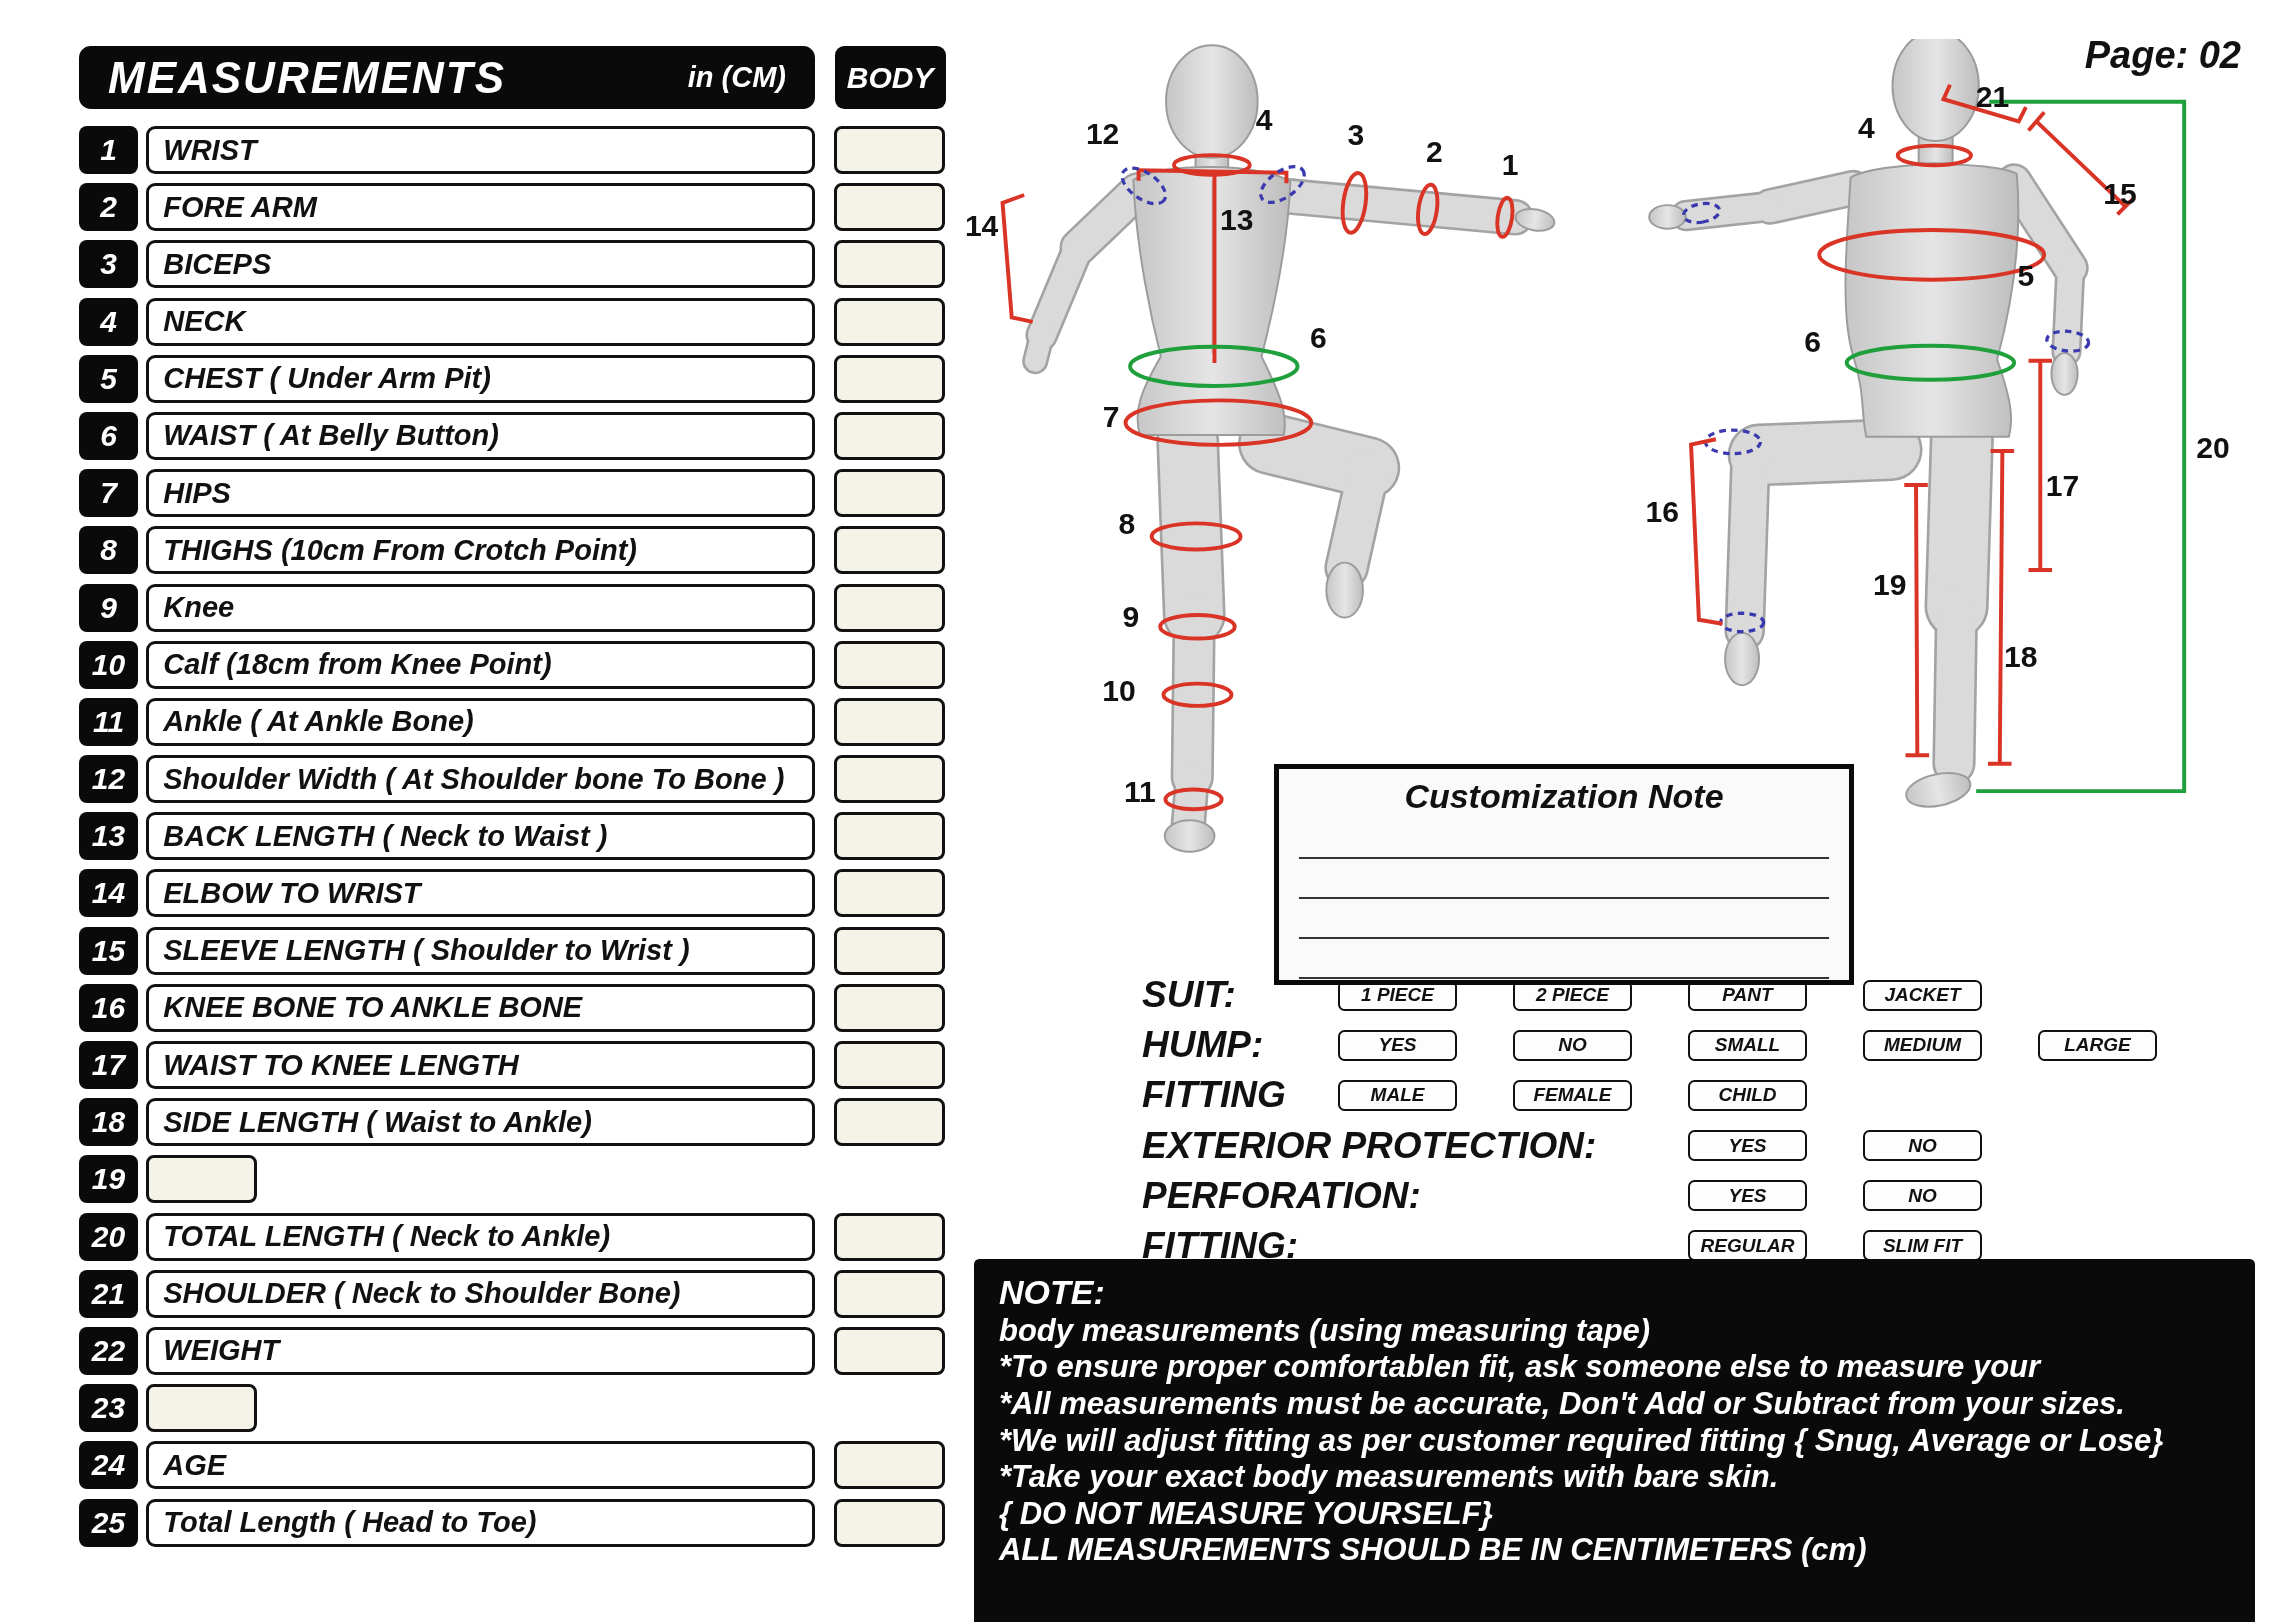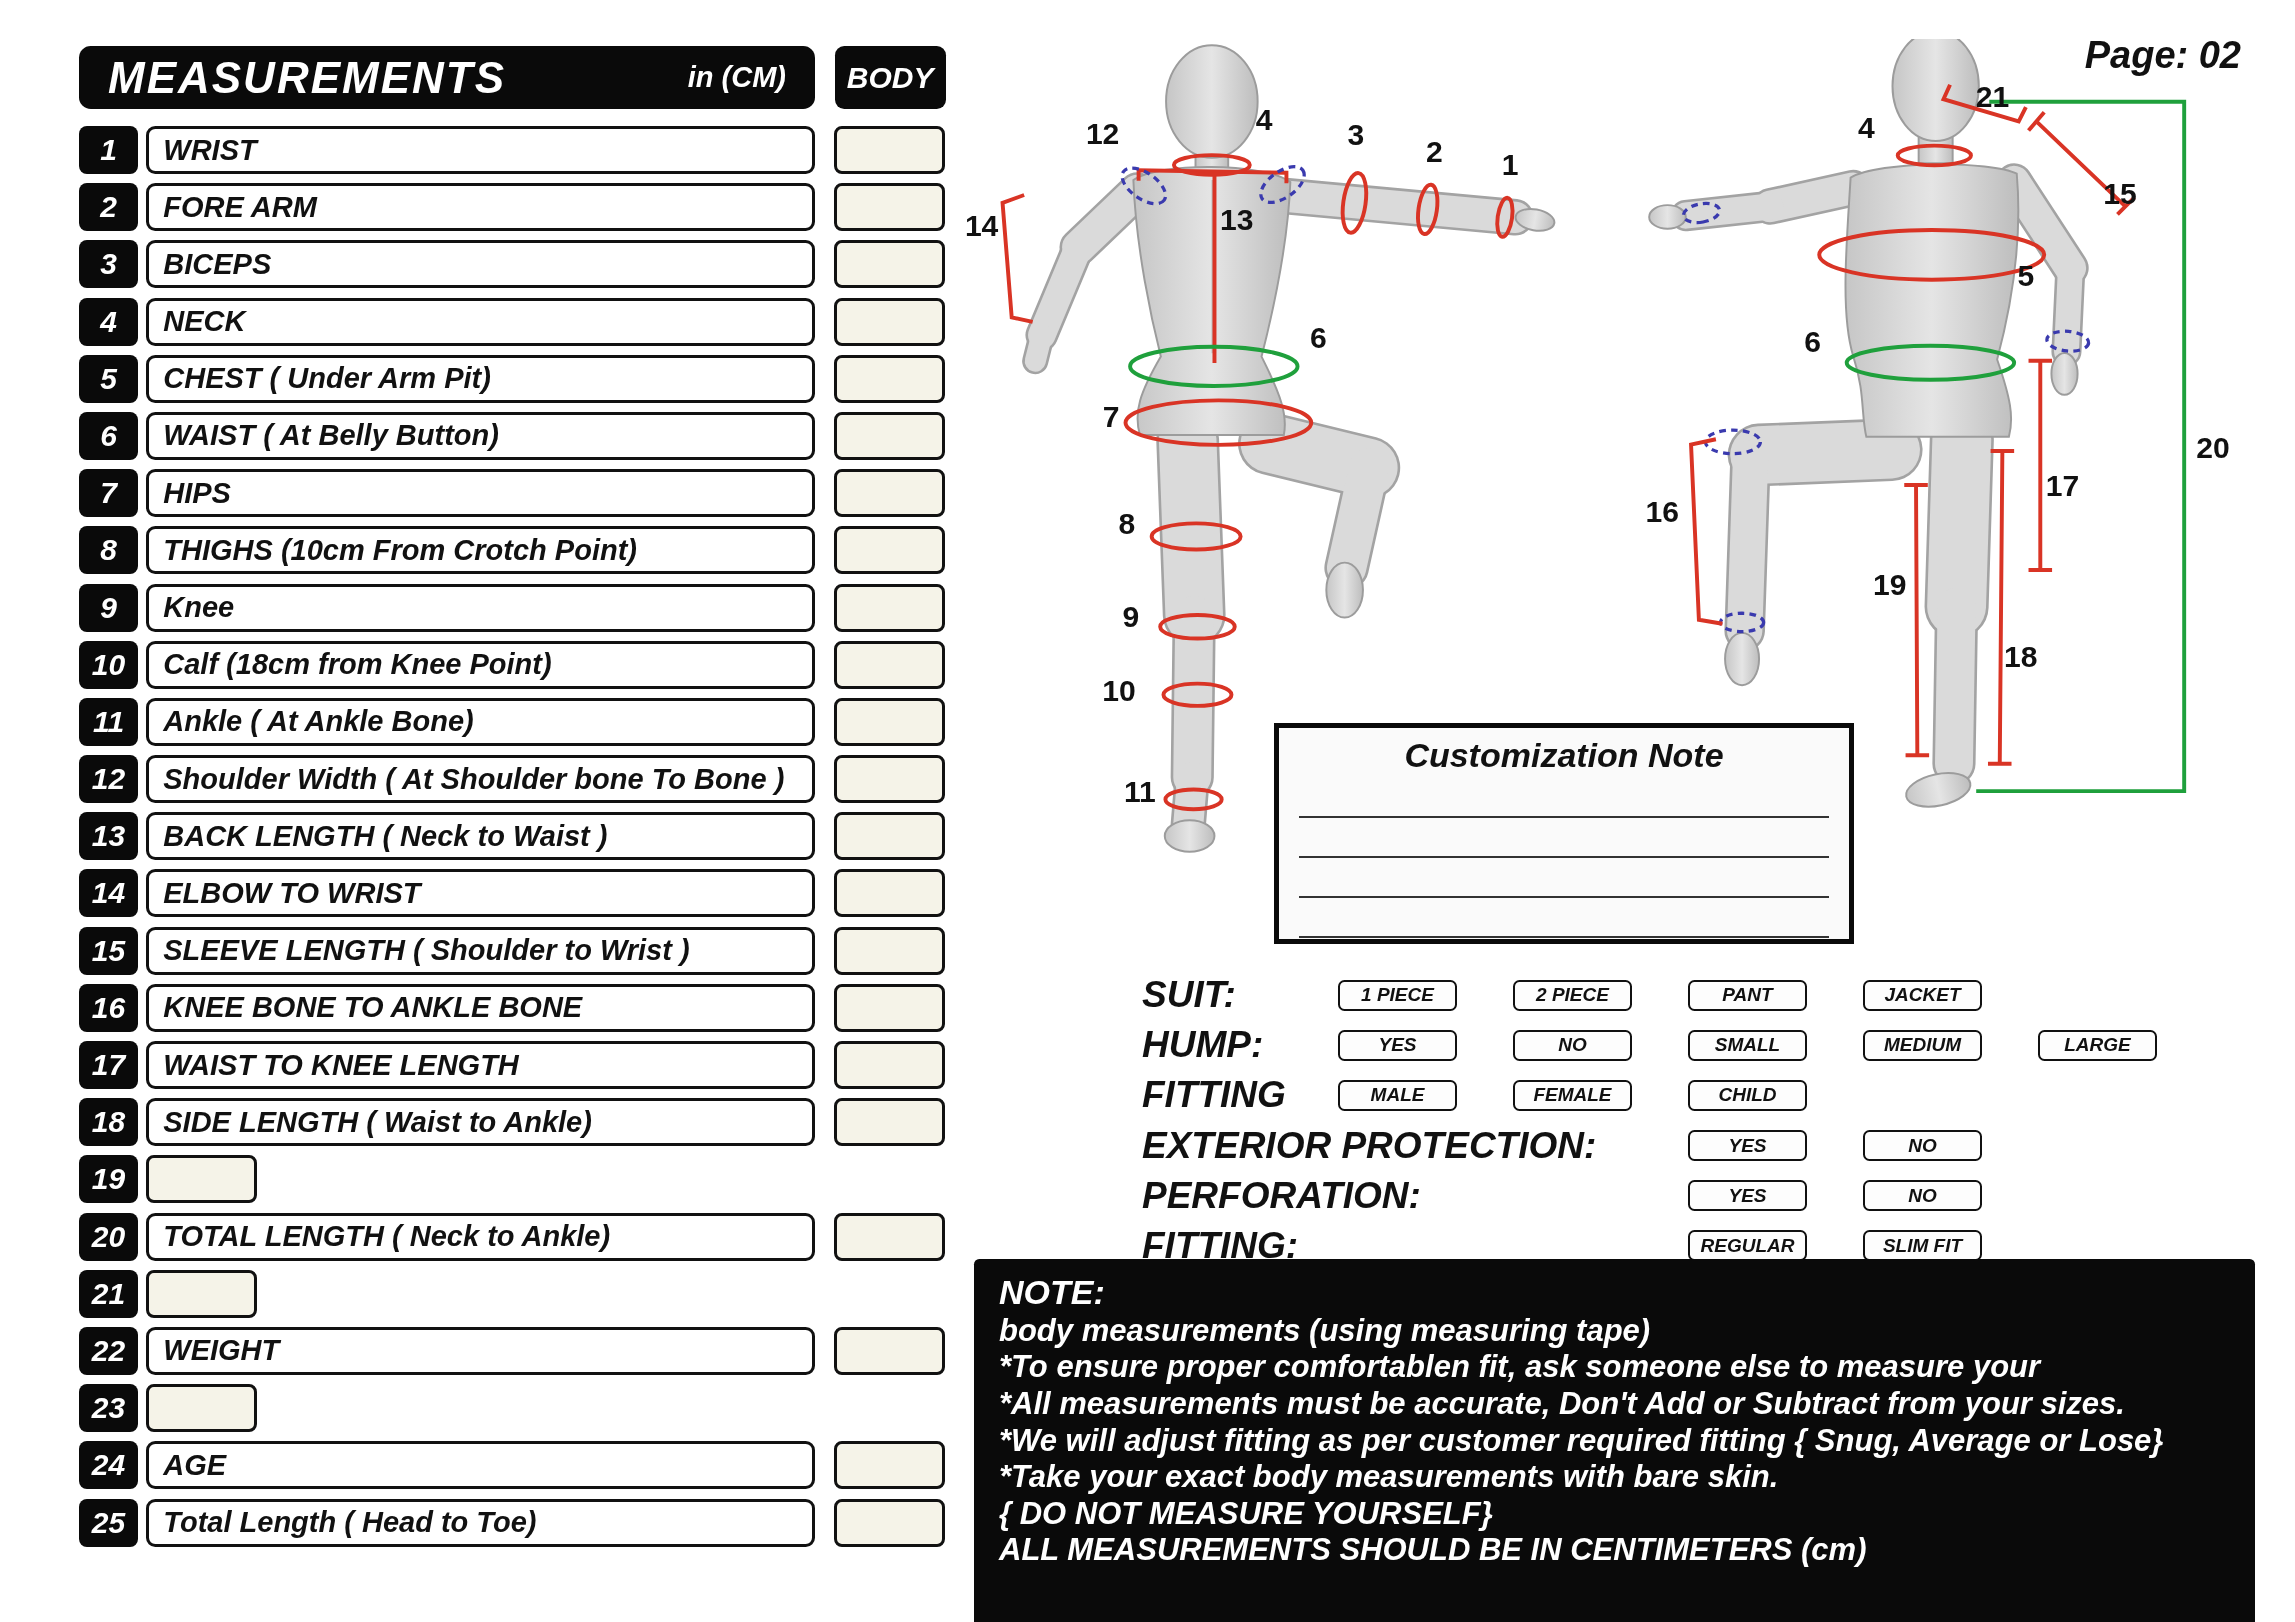--- a/index.html
+++ b/index.html
@@ -28,21 +28,21 @@
   .limb-out { fill:none; stroke:#a3a3a3; stroke-linecap:round; }
   .limb-in  { fill:none; stroke:#dadada; stroke-linecap:round; }
   .body-fill { fill:url(#bodyGrad); stroke:#9c9c9c; stroke-width:3; }
   .body-fill2 { fill:url(#bodyGrad2); stroke:#9c9c9c; stroke-width:3; }
   .mr { fill:none; stroke:var(--measure-red); stroke-width:6; }
   .mg { fill:none; stroke:var(--measure-green); stroke-width:6; }
   .mb { fill:none; stroke:var(--measure-blue); stroke-width:5; stroke-dasharray:10 8; }
   .fig-label { font-family:"Liberation Sans",sans-serif; font-size:46px; font-weight:bold; fill:#111; text-anchor:middle; }
 
   
-  .custom-note { position:absolute; left:1274px; top:723px; width:580px; height:221px; border:5.2px solid var(--ink); background:#fafafa; z-index:5; padding:7.9px 19.6px 0 19.6px; }
+  .custom-note { position:absolute; left:1274px; top:764px; width:580px; height:221px; border:5.2px solid var(--ink); background:#fafafa; z-index:5; padding:7.9px 19.6px 0 19.6px; }
   .custom-title { text-align:center; font-size:34px; font-weight:bold; font-style:italic; color:#111; height:42px; }
   .custom-line { height:40px; border-bottom:2.6px solid #333; }
 
   
   .options { position:absolute; left:1142px; top:974px; width:1139px; display:flex; flex-direction:column; gap:9.2px; }
   .opt-row { display:grid; grid-template-columns:196px repeat(5,175px); align-items:center; height:41px; }
   .opt-label { grid-column:1; font-size:37px; font-weight:bold; font-style:italic; color:#111; white-space:nowrap; }
   .opt-btn { width:119px; height:31px; border:2.6px solid #111; border-radius:6.5px; background:#fdfdfd; display:flex; align-items:center; justify-content:center; font-size:19px; font-weight:bold; font-style:italic; color:#111; justify-self:start; white-space:nowrap; }
 
   
@@ -259,20 +259,23 @@
           </div>
       <div class="label-box">
             <span>TOTAL LENGTH ( Neck to Ankle)</span>
           </div>
       <div class="value-box"></div>
     </div>
 
     <div class="row">
       <div class="badge">
             <span>21</span>
+          </div>
+      <div class="label-box">
+            <span>SHOULDER ( Neck to Shoulder Bone)</span>
           </div>
       <div class="value-box"></div>
     </div>
 
     <div class="row">
       <div class="badge">
             <span>22</span>
           </div>
       <div class="label-box">
             <span>WEIGHT</span>

